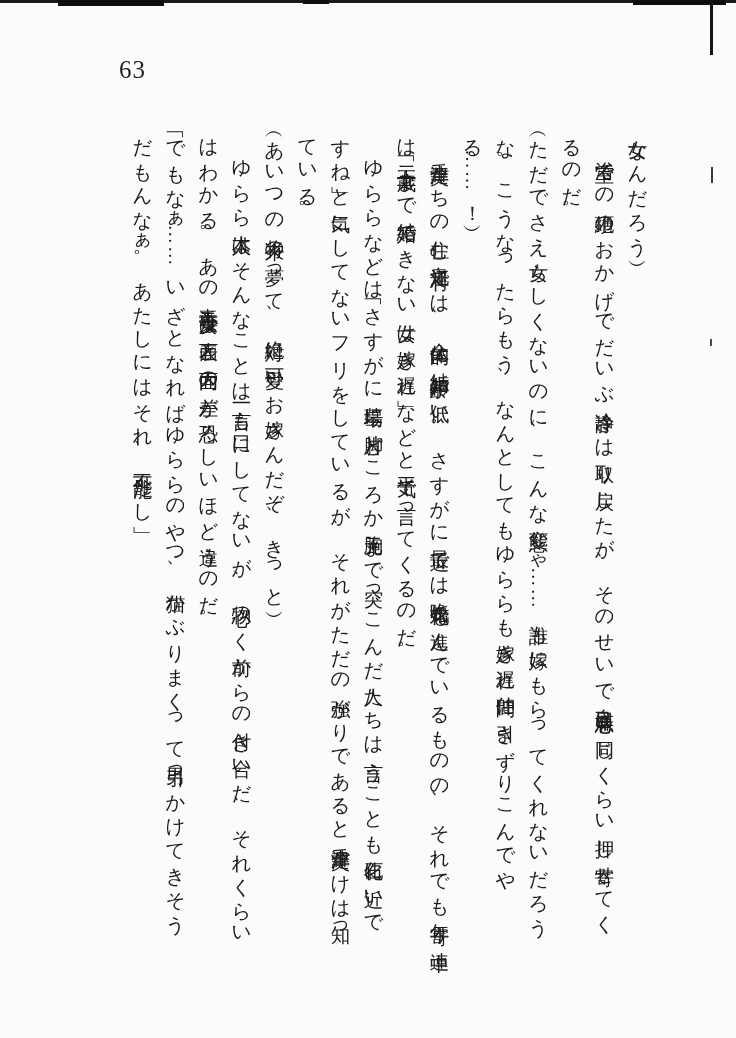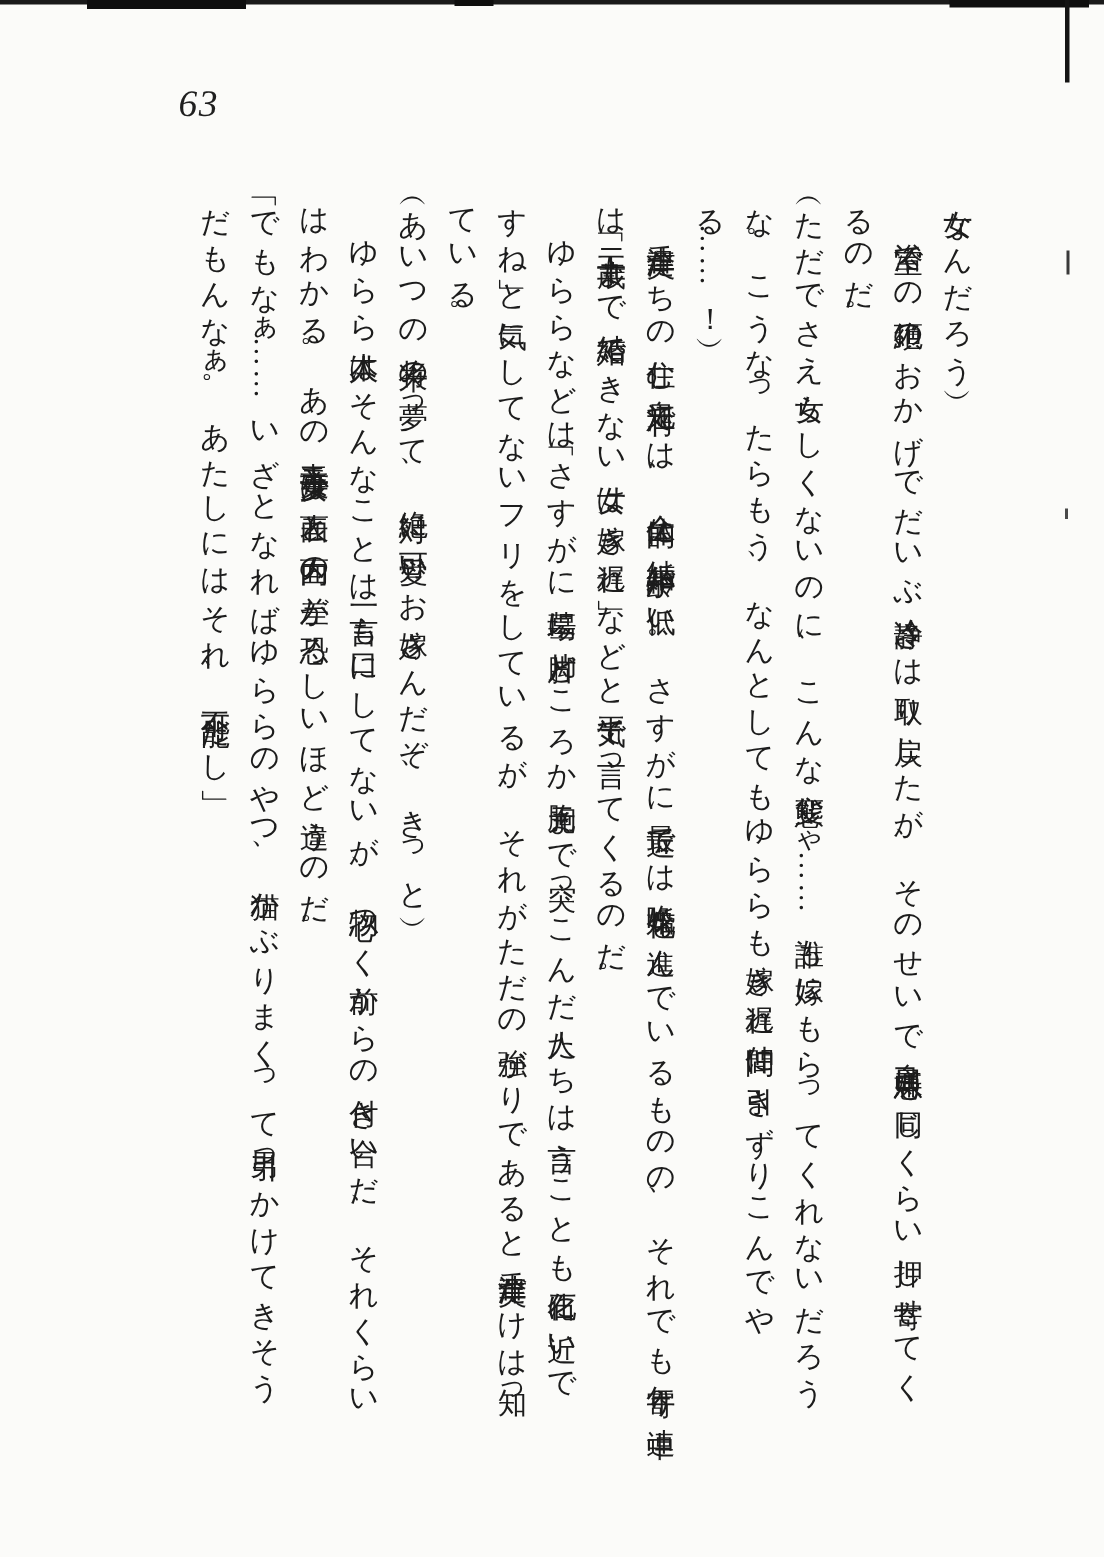--- a/index.html
+++ b/index.html
@@ -43,21 +43,20 @@
     left: 710px; top: 339px;
     width: 2px; height: 7px;
     background: #4a4a4a;
   }
 
   
   .page-number {
     position: absolute;
     left: 119px; top: 56px;
     font-size: 25px;
-    font-style: italic;
     letter-spacing: 1px;
     color: #1f1f1f;
   }
 
   
   .text-block {
     position: absolute;
     top: 125px;
     right: 82px;
     width: 562px;

